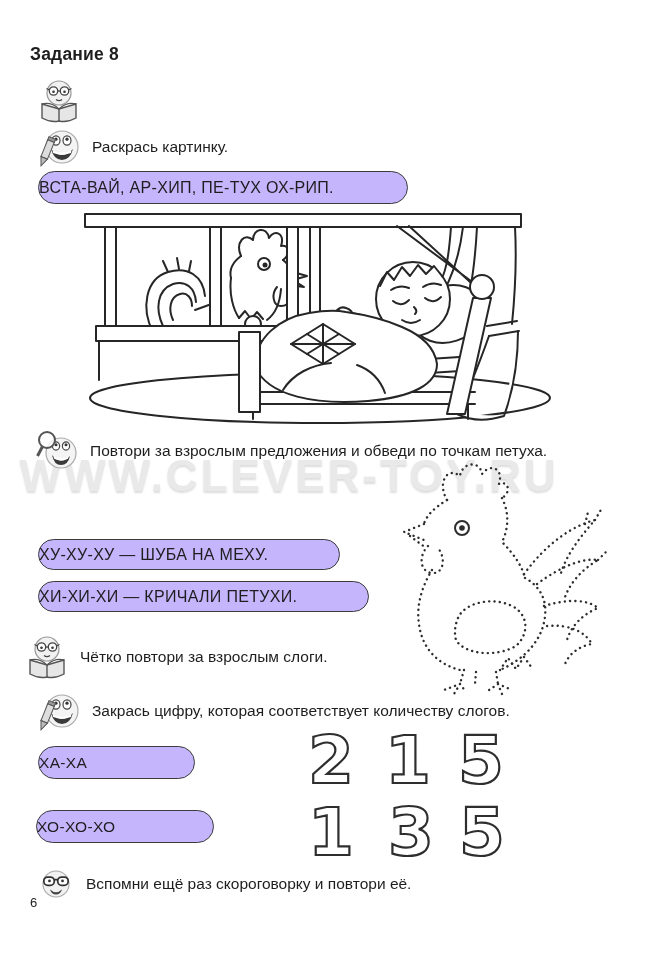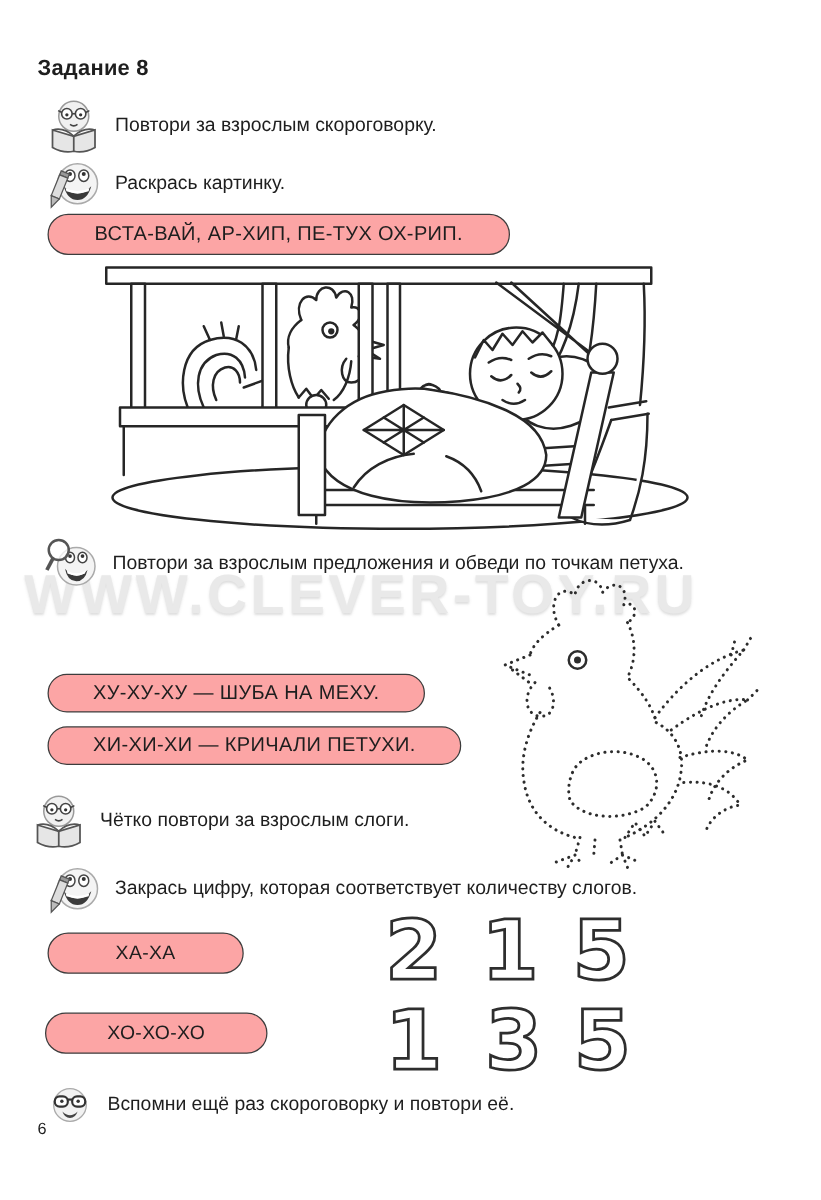--- a/index.html
+++ b/index.html
@@ -14,22 +14,22 @@
     font-size:17.5px; font-weight:bold; letter-spacing:.2px; z-index:2;
   }
   .instr {
     position:absolute; display:flex; align-items:center; gap:10px; z-index:2;
   }
   .instr .icon { width:46px; height:46px; flex:0 0 46px; }
   .instr .icon svg { width:100%; height:100%; display:block; }
   .itext { font-size:15.5px; white-space:nowrap; }
   .rbox {
     position:absolute; border:1.6px solid #3c3c3c; border-radius:17px;
-    display:flex; align-items:center; justify-content:center;
-    background:#fca5a5; z-index:2; font-size:16px; letter-spacing:.3px;
+    display:flex; align-items:center; justify-content:flex-start;
+    background:#c4b5fd; z-index:2; font-size:16px; letter-spacing:.3px;
   }
   .watermark {
     position:absolute; left:0; width:578px; top:451px; z-index:1;
     text-align:center; font-size:44px; font-weight:bold; letter-spacing:3px;
     color:#e9e9e9; text-shadow:0 2px 2px rgba(120,120,120,.25);
     white-space:nowrap; user-select:none;
   }
   .illus, .rooster-trace, .numbers { position:absolute; z-index:2; }
   .pageno { position:absolute; left:30px; top:895px; font-size:13px; z-index:2; }
   svg { overflow:visible; }
@@ -53,21 +53,20 @@
         <circle cx="28.5" cy="13" r="4.2" fill="#fff" stroke="#444" stroke-width="1.3"></circle>
         <line x1="21.7" y1="13" x2="24.3" y2="13" stroke="#444" stroke-width="1.3"></line>
         <circle cx="17.5" cy="13.8" r="1.3" fill="#333"></circle>
         <circle cx="28.5" cy="13.8" r="1.3" fill="#333"></circle>
         <path d="M20,21.5 q3,2.4 6,0" stroke="#444" stroke-width="1.2" fill="none"></path>
         <path d="M6,26 L23,31 L40,26 L40,40 Q31,45 23,43 Q15,45 6,40 Z" fill="#e6e6e6" stroke="#555" stroke-width="1.4"></path>
         <path d="M23,31 L23,43" stroke="#555" stroke-width="1.4"></path>
         <path d="M6,26 Q15,23.5 23,31 Q31,23.5 40,26" fill="none" stroke="#555" stroke-width="1.4"></path>
       </svg>
     </span>
-    <span class="itext">Повтори за взрослым скороговорку.</span>
   </div>
 
   <div class="instr" style="left:36px; top:124px;">
     <span class="icon">
       <svg viewBox="0 0 46 46">
         <circle cx="26" cy="23" r="16" fill="#f4f4f4" stroke="#aaa" stroke-width="1.2"></circle>
         <ellipse cx="20" cy="16.5" rx="4" ry="4.6" fill="#fff" stroke="#444" stroke-width="1.2"></ellipse>
         <ellipse cx="31" cy="16.5" rx="4" ry="4.6" fill="#fff" stroke="#444" stroke-width="1.2"></ellipse>
         <circle cx="20" cy="15.2" r="1.6" fill="#333"></circle>
         <circle cx="31" cy="15.2" r="1.6" fill="#333"></circle>

